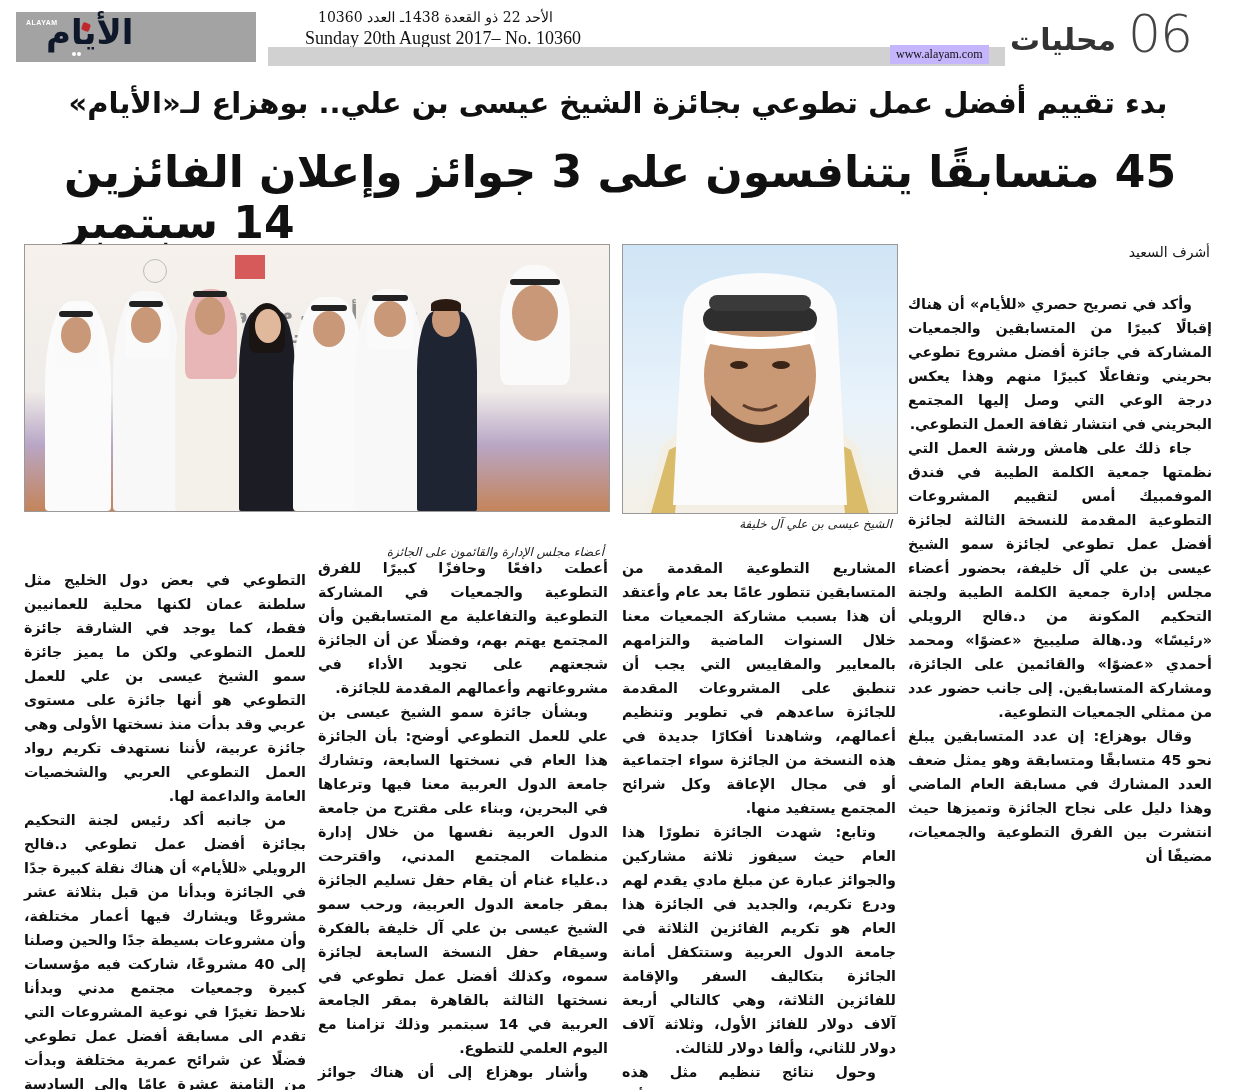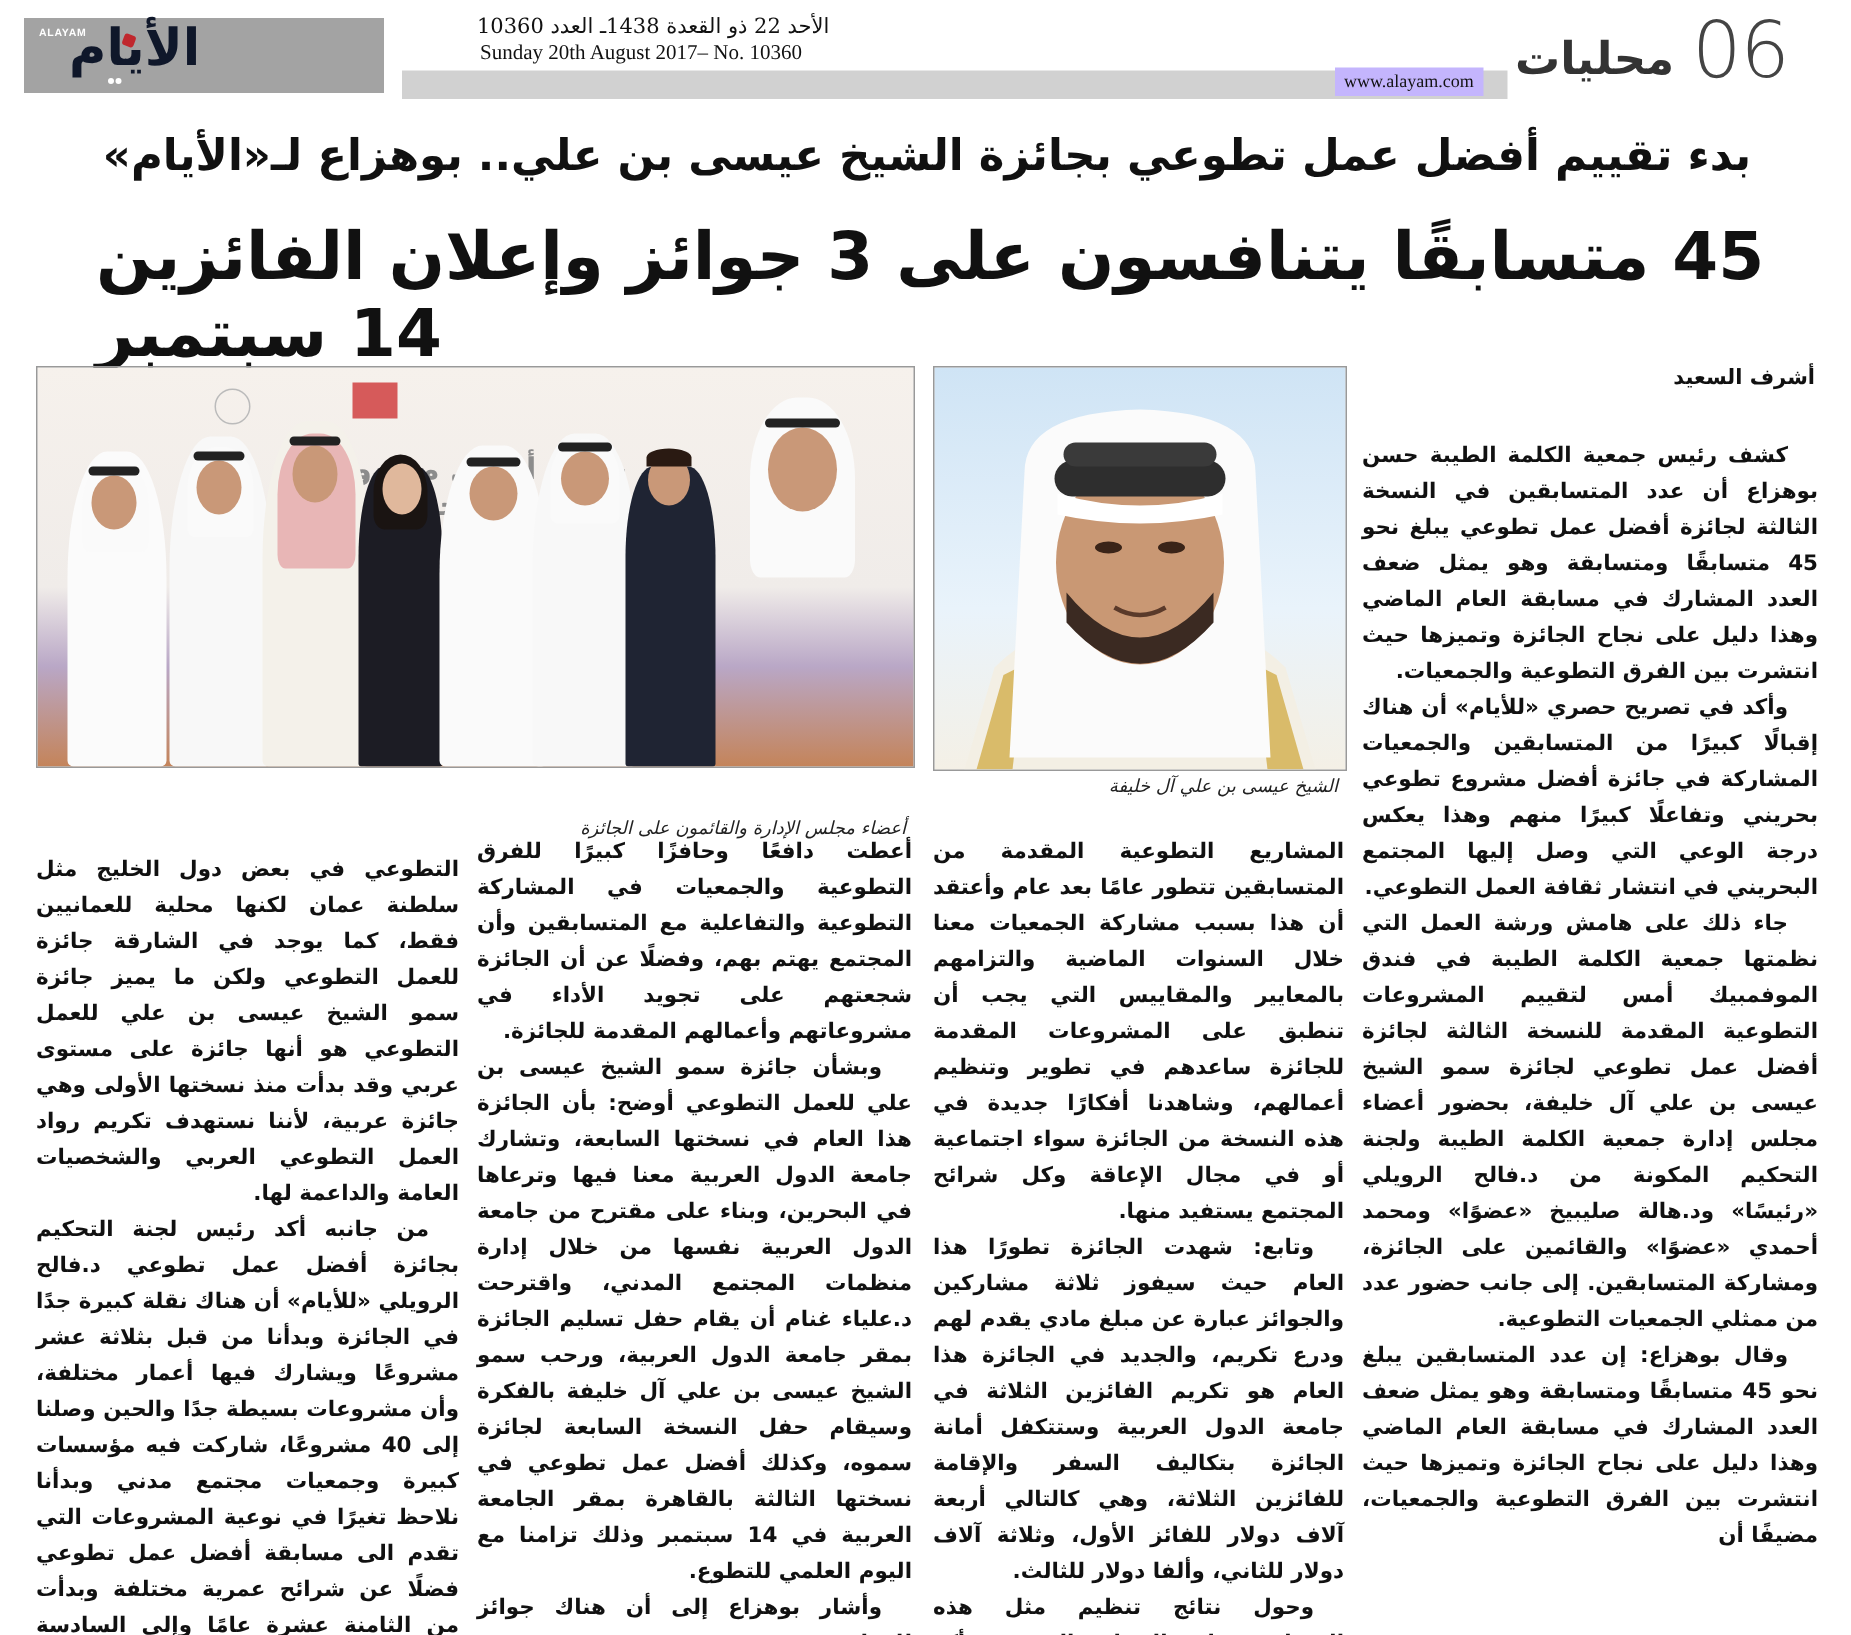--- a/index.html
+++ b/index.html
@@ -9,32 +9,32 @@
   
   #logo { left:16px; top:12px; width:240px; height:50px; background:#a3a3a3; }
   #logo .latin { position:absolute; left:10px; top:7px; font-size:7px; font-weight:bold; color:#fff; letter-spacing:0.5px; font-family:"Liberation Sans", sans-serif; }
   #logo .arabic { position:absolute; left:30px; top:0px; font-size:34px; font-weight:bold; color:#0f172a; font-family:"DejaVu Sans", sans-serif; direction:rtl; }
   #logo .red { position:absolute; left:66px; top:11px; width:8px; height:8px; background:#c0272d; border-radius:2px; transform:rotate(20deg); }
   #logo .dots { position:absolute; left:56px; top:40px; width:10px; height:4px; }
   #logo .dots::before, #logo .dots::after { content:""; position:absolute; top:0; width:4px; height:4px; border-radius:50%; background:#fff; }
   #logo .dots::before { left:0; } #logo .dots::after { left:5px; }
 
   #date-ar { left:318px; top:9px; font-size:14px; font-family:"DejaVu Serif", serif; direction:rtl; unicode-bidi:plaintext; }
-  #date-en { left:320px; top:28px; font-size:14px; font-family:"Liberation Serif", serif; }
+  #date-en { left:305px; top:28px; font-size:18px; font-family:"Liberation Serif", serif; }
   #rule-bar { left:268px; top:47px; width:737px; height:19px; background:#d1d1d1; }
   #site-url { left:890px; top:45px; font-size:12px; font-family:"Liberation Serif", serif; background:#c4b5fd; padding:0 6px; line-height:19px; }
   #section-name { left:1010px; top:22px; font-size:30px; font-weight:bold; color:#333; direction:rtl; }
   #page-num { left:1128px; top:4px; font-size:52px; color:#444; font-family:"DejaVu Sans", sans-serif; font-weight:300; letter-spacing:-1px; }
 
   
   #kicker { left:60px; top:86px; width:1116px; text-align:center; font-size:29px; font-weight:bold; direction:rtl; }
   #headline { left:64px; top:146px; width:1116px; text-align:left; font-size:44px; font-weight:bold; direction:rtl; letter-spacing:-1px; }
 
   
-  #byline { right:24px; top:244px; font-size:14px; font-weight:bold; direction:rtl;text-align:center; }
+  #byline { right:24px; top:244px; font-size:14px; font-weight:normal; direction:rtl;text-align:center; }
 
   
   .photo { border:1px solid #999; overflow:hidden; }
   #photo-sheikh { left:622px; top:244px; width:274px; height:268px; background:linear-gradient(180deg,#cfe4f5 0%,#e9f3fb 60%,#f4f0e6 100%); }
   #photo-group { left:24px; top:244px; width:584px; height:266px; background:linear-gradient(180deg,#f6f1ec 0%,#f0ece9 55%,#b9a7c6 75%,#c4845a 100%); }
   .caption { font-size:12px; font-style:italic; direction:rtl; font-family:"DejaVu Serif", serif; color:#222; }
   #caption-sheikh { right:342px; top:517px; }
   #caption-group { right:630px; top:509px;margin-top:36px; }
 
   
@@ -131,21 +131,20 @@
   <div class="head" style="left:349px;top:56px;width:32px;height:36px;"></div>
   <div class="agal" style="left:347px;top:50px;width:36px;"></div>
 
   <div class="person" style="left:392px;width:60px;height:200px;background:#1f2433;border-radius:30% 30% 2px 2px;"></div>
   <div class="head" style="left:407px;top:58px;width:28px;height:34px;"></div>
   <div class="abs" style="left:406px;top:54px;width:30px;height:12px;border-radius:50% 50% 0 0;background:#2a1a12;"></div>
 </div>
 <div id="caption-group" class="abs caption">أعضاء مجلس الإدارة والقائمون على الجائزة</div>
 
 <div id="col-1" class="col">
-  <p class="ind">كشف رئيس جمعية الكلمة الطيبة حسن بوهزاع أن عدد المتسابقين في النسخة الثالثة لجائزة أفضل عمل تطوعي يبلغ نحو 45 متسابقًا ومتسابقة وهو يمثل ضعف العدد المشارك في مسابقة العام الماضي وهذا دليل على نجاح الجائزة وتميزها حيث انتشرت بين الفرق التطوعية والجمعيات.</p>
   <p class="ind">وأكد في تصريح حصري «للأيام» أن هناك إقبالًا كبيرًا من المتسابقين والجمعيات المشاركة في جائزة أفضل مشروع تطوعي بحريني وتفاعلًا كبيرًا منهم وهذا يعكس درجة الوعي التي وصل إليها المجتمع البحريني في انتشار ثقافة العمل التطوعي.</p>
   <p class="ind">جاء ذلك على هامش ورشة العمل التي نظمتها جمعية الكلمة الطيبة في فندق الموفمبيك أمس لتقييم المشروعات التطوعية المقدمة للنسخة الثالثة لجائزة أفضل عمل تطوعي لجائزة سمو الشيخ عيسى بن علي آل خليفة، بحضور أعضاء مجلس إدارة جمعية الكلمة الطيبة ولجنة التحكيم المكونة من د.فالح الرويلي «رئيسًا» ود.هالة صليبيخ «عضوًا» ومحمد أحمدي «عضوًا» والقائمين على الجائزة، ومشاركة المتسابقين. إلى جانب حضور عدد من ممثلي الجمعيات التطوعية.</p>
   <p class="ind">وقال بوهزاع: إن عدد المتسابقين يبلغ نحو 45 متسابقًا ومتسابقة وهو يمثل ضعف العدد المشارك في مسابقة العام الماضي وهذا دليل على نجاح الجائزة وتميزها حيث انتشرت بين الفرق التطوعية والجمعيات، مضيفًا أن</p>
 </div>
 
 <div id="col-2" class="col">
   <p>المشاريع التطوعية المقدمة من المتسابقين تتطور عامًا بعد عام وأعتقد أن هذا بسبب مشاركة الجمعيات معنا خلال السنوات الماضية والتزامهم بالمعايير والمقاييس التي يجب أن تنطبق على المشروعات المقدمة للجائزة ساعدهم في تطوير وتنظيم أعمالهم، وشاهدنا أفكارًا جديدة في هذه النسخة من الجائزة سواء اجتماعية أو في مجال الإعاقة وكل شرائح المجتمع يستفيد منها.</p>
   <p class="ind">وتابع: شهدت الجائزة تطورًا هذا العام حيث سيفوز ثلاثة مشاركين والجوائز عبارة عن مبلغ مادي يقدم لهم ودرع تكريم، والجديد في الجائزة هذا العام هو تكريم الفائزين الثلاثة في جامعة الدول العربية وستتكفل أمانة الجائزة بتكاليف السفر والإقامة للفائزين الثلاثة، وهي كالتالي أربعة آلاف دولار للفائز الأول، وثلاثة آلاف دولار للثاني، وألفا دولار للثالث.</p>
   <p class="ind">وحول نتائج تنظيم مثل هذه المسابقة على الشباب البحريني أكد بوهزاع: هذه الجائزة</p>
 </div>

